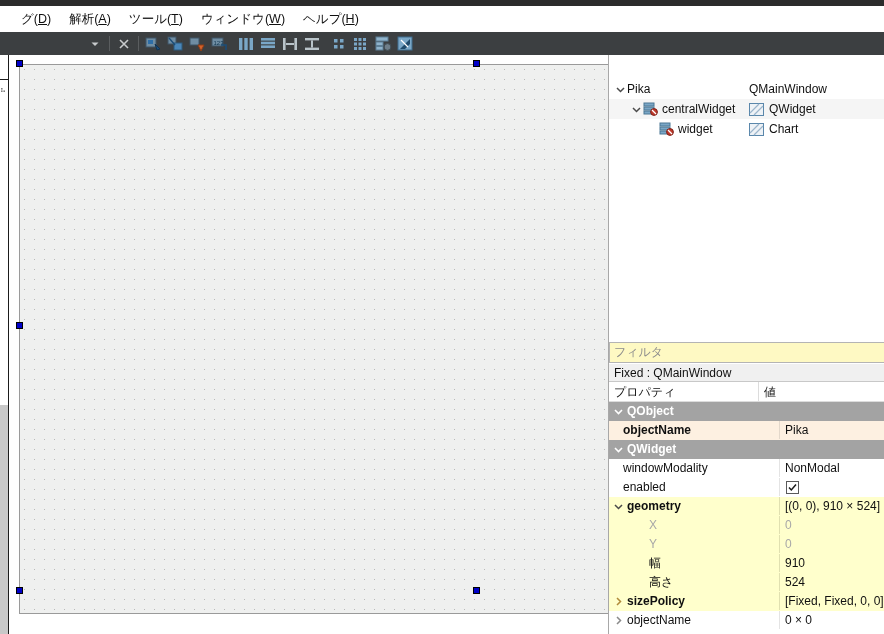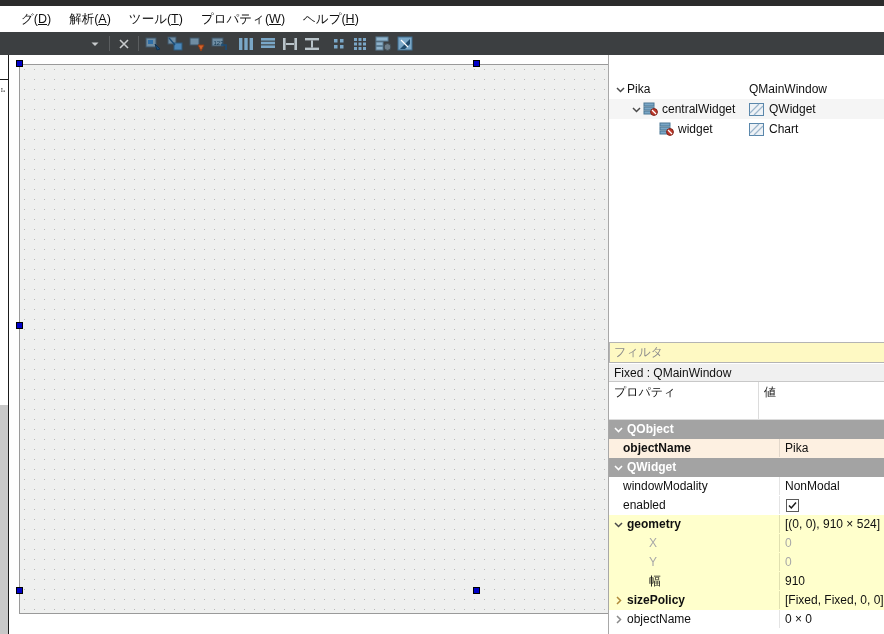--- a/index.html
+++ b/index.html
@@ -142,21 +142,21 @@
     display: flex; align-items: center; padding-left: 5px;
     font-size: 12px; color: #101010;
   }
 
   
   .prop-table {
     position: absolute; left: 0; top: 327px; width: 276px; height: 252px;
     background: #ffffff; overflow: hidden;
   }
   .prop-head {
-    display: flex; height: 38px; background: #ffffff;
+    display: flex; height: 20px; background: #ffffff;
     border-bottom: 1px solid #dcdcdc;
   }
   .prop-head .ph-c {
     font-size: 12px; color: #101010; padding: 2px 5px; line-height: 16px;
   }
   .ph-prop { width: 150px; border-right: 1px solid #dcdcdc; }
   .ph-val { flex: 1; }
   .prow {
     display: flex; height: 19px; 
     font-size: 12px; color: #101010;
@@ -206,21 +206,21 @@
     <div class="menu-item">
       <span>グ(</span><span class="mn">D</span><span>)</span>
     </div>
     <div class="menu-item">
       <span>解析(</span><span class="mn">A</span><span>)</span>
     </div>
     <div class="menu-item">
       <span>ツール(</span><span class="mn">T</span><span>)</span>
     </div>
     <div class="menu-item">
-      <span>プロパティ(</span><span class="mn">W</span><span>)</span>
+      <span>ウィンドウ(</span><span class="mn">W</span><span>)</span>
     </div>
     <div class="menu-item">
       <span>ヘルプ(</span><span class="mn">H</span><span>)</span>
     </div>
   </div>
 
   <div class="toolbar">
     <div class="tb-spacer"></div>
 
     <div class="tb-btn">
@@ -534,20 +534,28 @@
 
       <div class="prow yellow">
         <div class="pk pk-pad2">
           <span>幅</span>
         </div>
         <div class="pv">
           <span>910</span>
         </div>
       </div>
 
+      <div class="prow yellow">
+        <div class="pk pk-pad2">
+          <span>高さ</span>
+        </div>
+        <div class="pv">
+          <span>524</span>
+        </div>
+      </div>
 
       <div class="prow yellow">
         <div class="pk">
           <span class="arrow-cell">
             <svg width="11" height="11" viewBox="0 0 11 11">
                 <path d="M4 2 L7.5 5.5 L4 9" stroke="#b08a3a" stroke-width="1.5" fill="none"></path>
               </svg>
           </span>
           <span class="bold">sizePolicy</span>
         </div>

